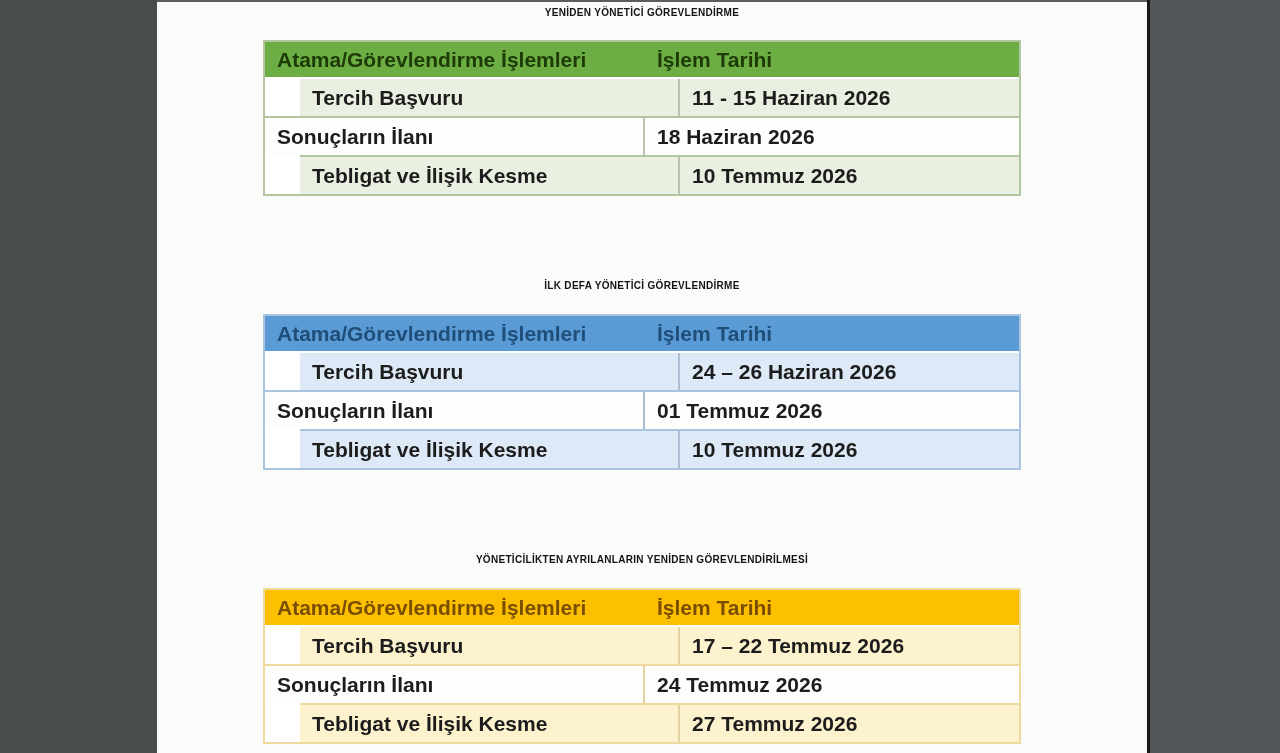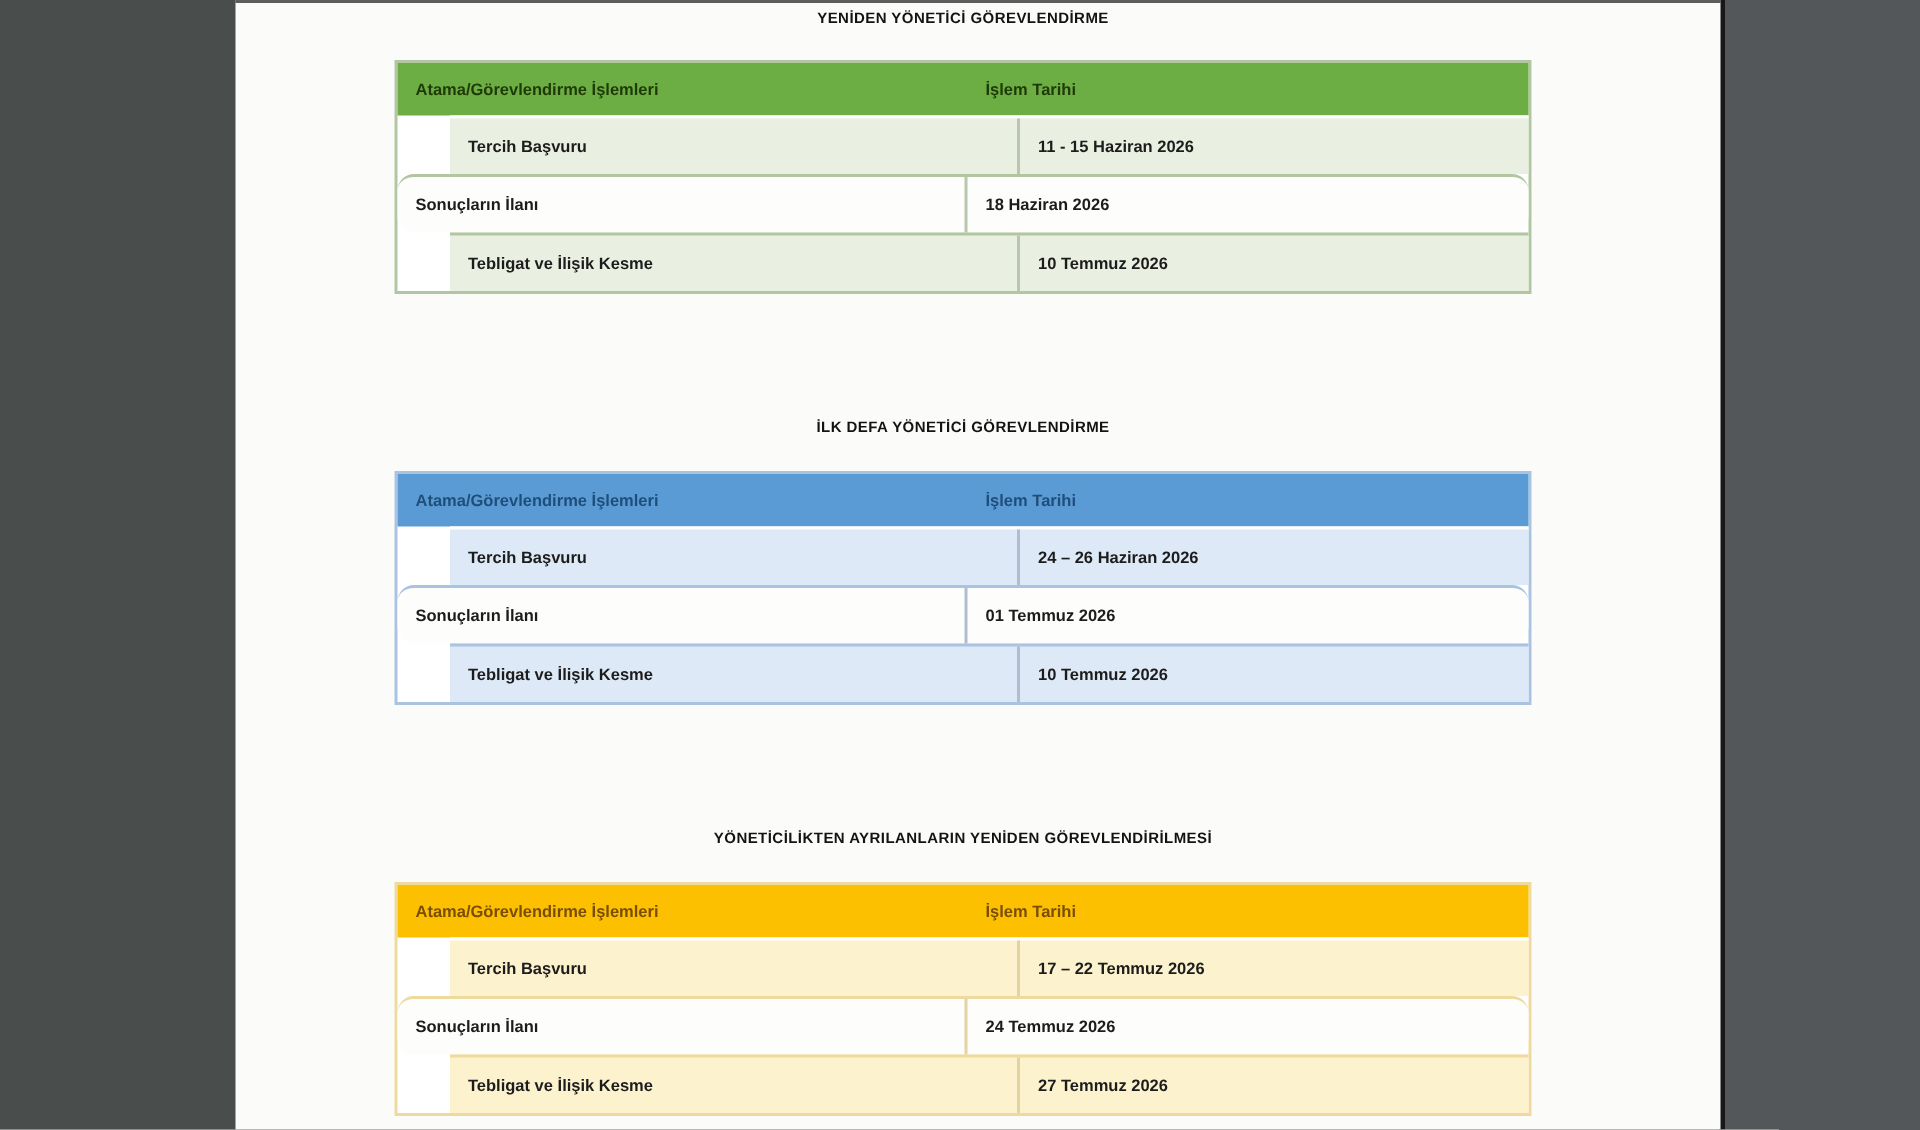--- a/index.html
+++ b/index.html
@@ -51,25 +51,25 @@
   }
   .tr-header .td {
     color: var(--header-text);
     font-weight: 700;
     border: none;
   }
   .tr-body { height: 39px; }
   .tr-body { border-top: 2px solid var(--border); }
   .tr-body.first { border-top: 2px solid rgba(255,255,255,0.95); }
   .tr-body.tinted { background: var(--row-tint); margin-left: 35px; }
-  .tr-body.plain  { background: #fdfdfc; border-radius: 11px; }
+  .tr-body.plain  { background: #fdfdfc; }
   .td {
     display: flex; align-items: center;
     padding-left: 12px;
-    font-size: 11px;
+    font-size: 21px;
     font-weight: 600;
     color: #1c1c1c;
     white-space: nowrap;
     overflow: hidden;
   }
   .tr-body .td-left { border-right: 2px solid var(--divider); }
 
   
   #title-1 { top: 3px; }
   #table-1 { top: 40px; }

